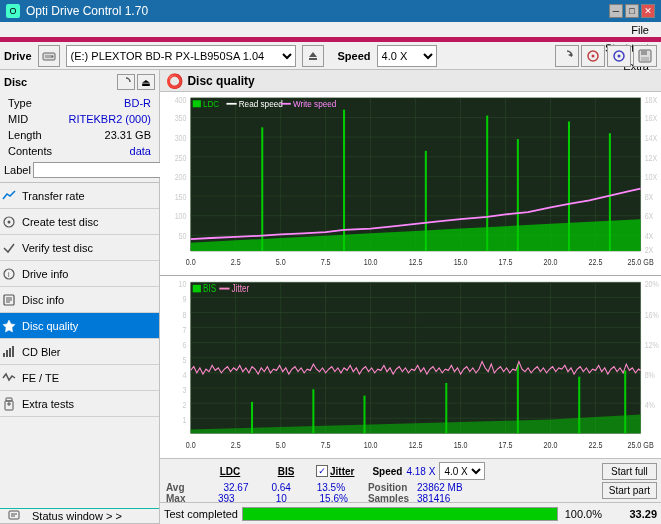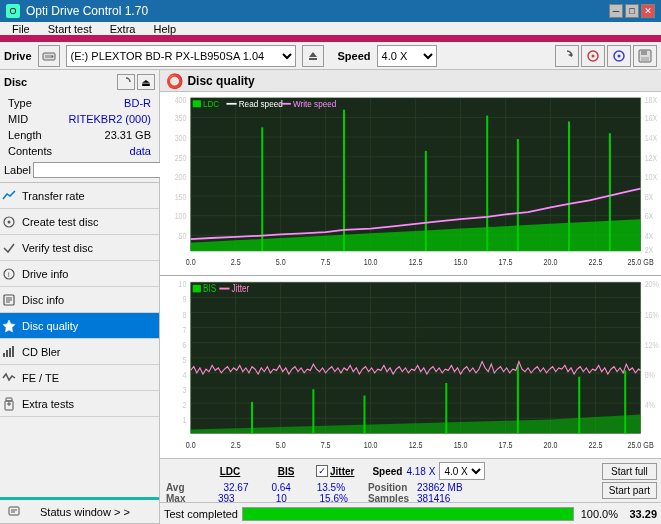--- a/index.html
+++ b/index.html
@@ -7,21 +7,21 @@
     
     
     .title-bar { background: #1a6ca8; color: white; height: 22px; display: flex; align-items: center; justify-content: space-between; padding: 0 6px; font-size: 12px; }
     .title-bar-left { display: flex; align-items: center; gap: 6px; }
     .title-bar-icon { width: 14px; height: 14px; background: #4fc; border-radius: 2px; display: flex; align-items: center; justify-content: center; font-size: 9px; color: #000; }
     .title-bar-controls { display: flex; gap: 2px; }
     .title-bar-btn { width: 14px; height: 14px; background: #c0c0c0; border: 1px solid #808080; font-size: 9px; display: flex; align-items: center; justify-content: center; cursor: pointer; color: #000; }
     .title-bar-btn.close { background: #e05050; color: white; }
     
     
-    .menu-bar { background: #f0f0f0; border-bottom: 7px solid #be185d; height: 20px; display: flex; align-items: center; padding: 0 4px; gap: 2px; }
+    .menu-bar { background: #f0f0f0; border-bottom: 5px solid #be185d; height: 20px; display: flex; align-items: flex-end; padding: 0 4px; gap: 2px; flex-direction: column; }
     .menu-item { padding: 2px 8px; cursor: pointer; font-size: 11px; }
     
     
     .drive-bar { background: #f0f0f0; border-bottom: 1px solid #c0c0c0; height: 28px; display: flex; align-items: center; padding: 2px 4px; gap: 6px; }
     .drive-label { font-weight: bold; font-size: 11px; }
     .drive-select { height: 22px; font-size: 11px; border: 1px solid #999; background: white; flex: 1; max-width: 230px; }
     .drive-icon-btn { width: 22px; height: 22px; border: 1px solid #999; background: #f0f0f0; display: flex; align-items: center; justify-content: center; cursor: pointer; }
     .speed-label { font-weight: bold; font-size: 11px; margin-left: 8px; }
     .speed-select { height: 22px; font-size: 11px; border: 1px solid #999; background: white; width: 60px; }
     .drive-right-btns { display: flex; gap: 2px; margin-left: auto; }
@@ -46,21 +46,21 @@
     .label-text { font-size: 11px; }
     .label-input { flex: 1; height: 16px; border: 1px solid #999; font-size: 10px; }
     .label-btn { width: 18px; height: 16px; border: 1px solid #999; background: #f0f0f0; cursor: pointer; font-size: 9px; display: flex; align-items: center; justify-content: center; }
     
     
     .nav-item { height: 26px; display: flex; align-items: center; padding: 0 2px; gap: 6px; cursor: pointer; font-size: 11px; border-bottom: 1px solid #d0d0d0; }
     .nav-item.active { background: #0078d7; color: white; }
     .nav-icon { width: 14px; height: 14px; flex-shrink: 0; }
     
     
-    .status-window-btn { height: 27px; display: flex; align-items: center; padding: 0 8px; gap: 20px; cursor: pointer; font-size: 11px; border-top: 3px solid #14b8a6; border-bottom: 1px solid #c0c0c0; margin-top: auto; }
+    .status-window-btn { height: 16px; display: flex; align-items: center; padding: 0 8px; gap: 12px; cursor: pointer; font-size: 11px; border-top: 1px solid #14b8a6; border-bottom: 1px solid #c0c0c0; margin-top: auto; }
     
     
     .right-panel { flex: 1; display: flex; flex-direction: column; background: white; overflow: hidden; }
     
     
     .dq-header { background: #e8e8e8; border-bottom: 1px solid #c0c0c0; height: 22px; display: flex; align-items: center; padding: 0 6px; gap: 4px; }
     .dq-title { font-weight: bold; font-size: 12px; color: #000; }
     .dq-icon { color: #0078d7; font-size: 14px; }
     
     
@@ -69,21 +69,21 @@
     
     .chart-top { flex: 1; position: relative; border-bottom: 1px solid #aaa; }
     .chart-bottom { flex: 1; position: relative; }
     
     
     .bottom-bar { background: #f0f0f0; border-top: 1px solid #c0c0c0; height: 22px; display: flex; align-items: center; padding: 0 4px; gap: 4px; flex-shrink: 0; }
     .status-text { font-size: 11px; }
     .progress-bar-outer { flex: 1; height: 14px; border: 1px solid #999; background: #e0e0e0; }
     .progress-bar-inner { height: 100%; background: #00cc00; }
     .progress-text { font-size: 11px; width: 40px; text-align: right; }
-    .score-text { font-size: 11px; font-weight: bold; width: 35px; text-align: right; }
+    .score-text { font-size: 11px; font-weight: bold; width: 35px; text-align: right; margin-left: 16px; }
     
     
     .action-btns { display: flex; flex-direction: column; gap: 2px; padding: 4px; flex-shrink: 0; }
     .action-btn { padding: 2px 6px; font-size: 10px; border: 1px solid #999; background: #f0f0f0; cursor: pointer; white-space: nowrap; height: 18px; display: flex; align-items: center; justify-content: center; }
     
     
     .chart-svg { width: 100%; height: 100%; display: block; }
     
     svg text { font-family: 'Segoe UI', Tahoma, sans-serif; }
   </style>

